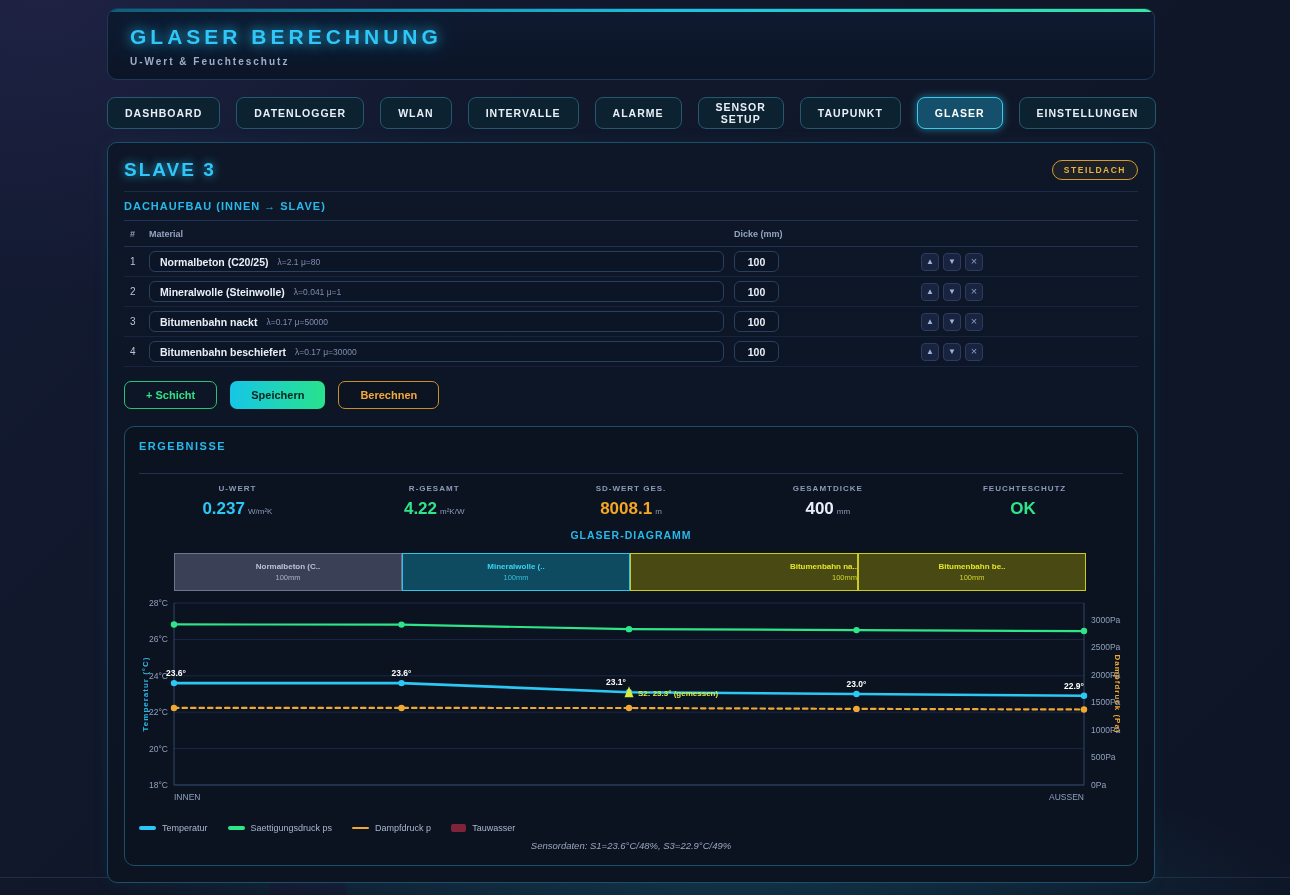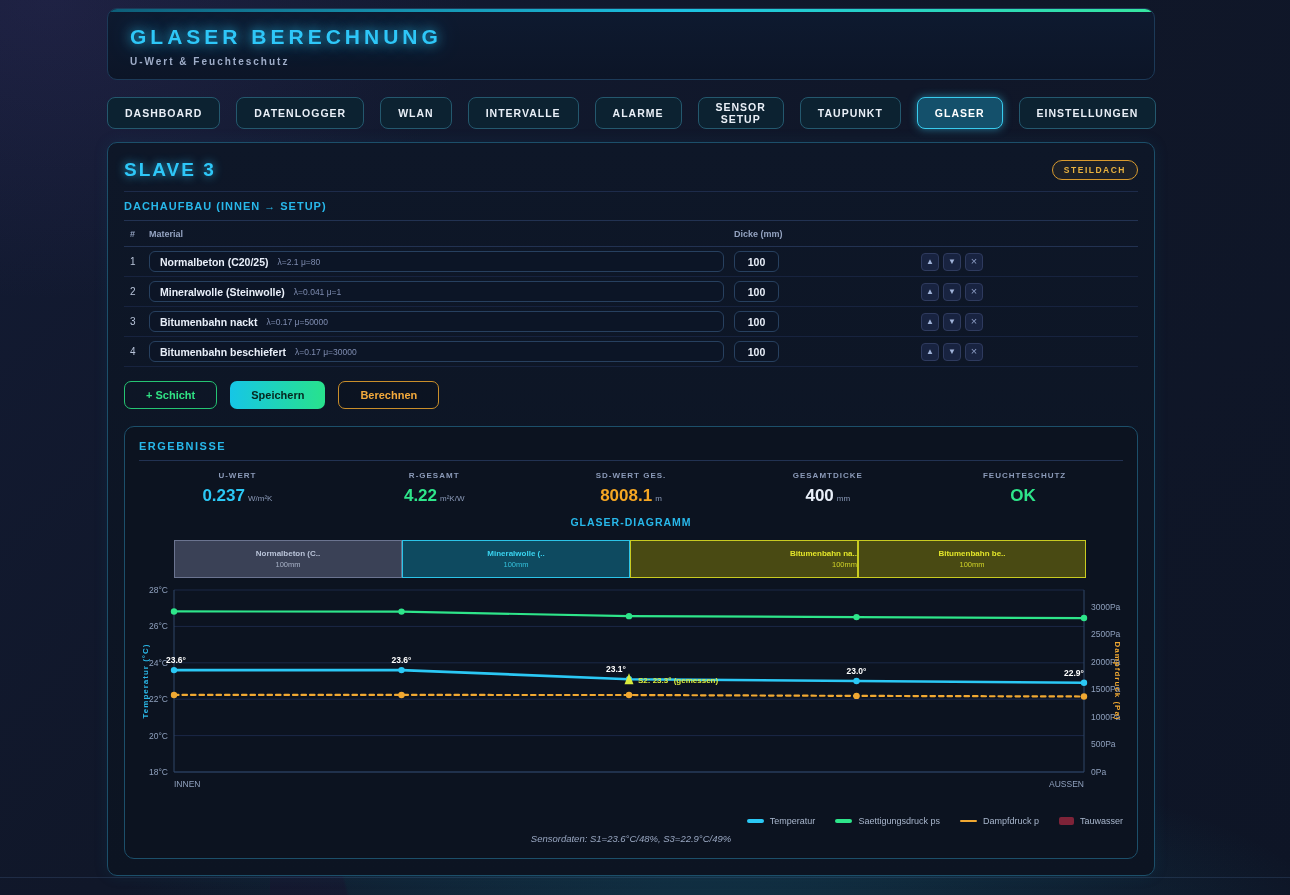--- a/index.html
+++ b/index.html
@@ -71,40 +71,40 @@
   .actions { display:flex; gap:13px; margin-top:14px; }
   .btn { font-family:inherit; font-size:11px; font-weight:bold; border-radius:7px; height:28px;
     padding:0 21px; cursor:pointer; display:flex; align-items:center; }
   .btn-add { background:transparent; border:1.5px solid #25c473; color:#30e284; }
   .btn-save { background:linear-gradient(90deg,#16c6e6,#28e28c); border:none; color:#06251d; }
   .btn-calc { background:rgba(0,0,0,0.12); border:1.5px solid #c98e2a; color:#f2a93c; }
 
   
   .results-panel { margin-top:17px; border:1px solid #1c4f6a; border-radius:10px; background:#0c1320; padding:13px 14px 14px; }
   .results-title { font-size:11px; font-weight:bold; letter-spacing:1.5px; color:#28b8ea;
-    padding-bottom:8px; border-bottom:1px solid #223252; }
+    padding-bottom:21px; border-bottom:1px solid #223252; }
   .metrics { display:grid; grid-template-columns:repeat(5,1fr); text-align:center; margin-top:10px; }
   .metric-label { font-size:8px; letter-spacing:1px; color:#8b9ab8; font-weight:bold; }
   .metric-value { margin-top:6px; font-size:17px; font-weight:bold; }
   .metric-unit { font-size:8px; color:#8b9ab8; font-weight:normal; margin-left:3px; }
 
   .diagram-title { text-align:center; font-size:10.5px; font-weight:bold; letter-spacing:1px; color:#28b8ea; margin-top:10px; }
 
   .bands { display:flex; margin:12px 0 2px 35px; width:912px; height:38px; }
   .band { flex:1; border:1px solid; display:flex; flex-direction:column; align-items:center; justify-content:center; gap:2px; }
   .band-name { font-size:8px; font-weight:bold; }
   .band-thk { font-size:7.5px; opacity:0.85; }
 
   svg { display:block; }
   .tick { font-size:8.5px; fill:#8fa0bd; }
   .axis-title { font-size:8px; font-weight:bold; letter-spacing:1px; }
   .plabel { font-size:8.5px; font-weight:bold; fill:#ffffff; }
   .anno-text { font-size:8px; font-weight:bold; }
 
-  .legend { display:flex; justify-content:flex-end; align-items:center; gap:20px; margin-top:18px; }
+  .legend { display:flex; justify-content:flex-start; align-items:center; gap:20px; margin-top:12px; }
   .legend-item { display:flex; align-items:center; gap:6px; font-size:9px; color:#a8b6cc; }
   .swatch-line { width:17px; height:4px; border-radius:2px; }
   .swatch-thin { width:17px; height:2px; border-radius:1px; }
   .swatch-box { width:15px; height:8px; border-radius:2px; }
   .sensor-note { text-align:center; font-style:italic; font-size:9.5px; color:#98a6c0; margin-top:7px; }
 </style>
 </head>
 <body>
 
 <div class="bg-diagonal"></div>
@@ -129,21 +129,21 @@
     <button class="tab">EINSTELLUNGEN</button>
   </nav>
 
   <section class="main-panel">
     <div class="panel-title-row">
       <div class="panel-title">SLAVE 3</div>
       <div class="badge">STEILDACH</div>
     </div>
     <div class="title-divider"></div>
 
-    <div class="section-title">DACHAUFBAU (INNEN → SETUP)</div>
+    <div class="section-title">DACHAUFBAU (INNEN → SLAVE)</div>
 
     <div class="mat-grid mat-head">
       <div style="padding-left:6px;">#</div>
       <div>Material</div>
       <div class="col-dicke">Dicke (mm)</div>
       <div></div>
     </div>
 
     <div class="mat-grid mat-row">
       <div class="row-index">1</div>

